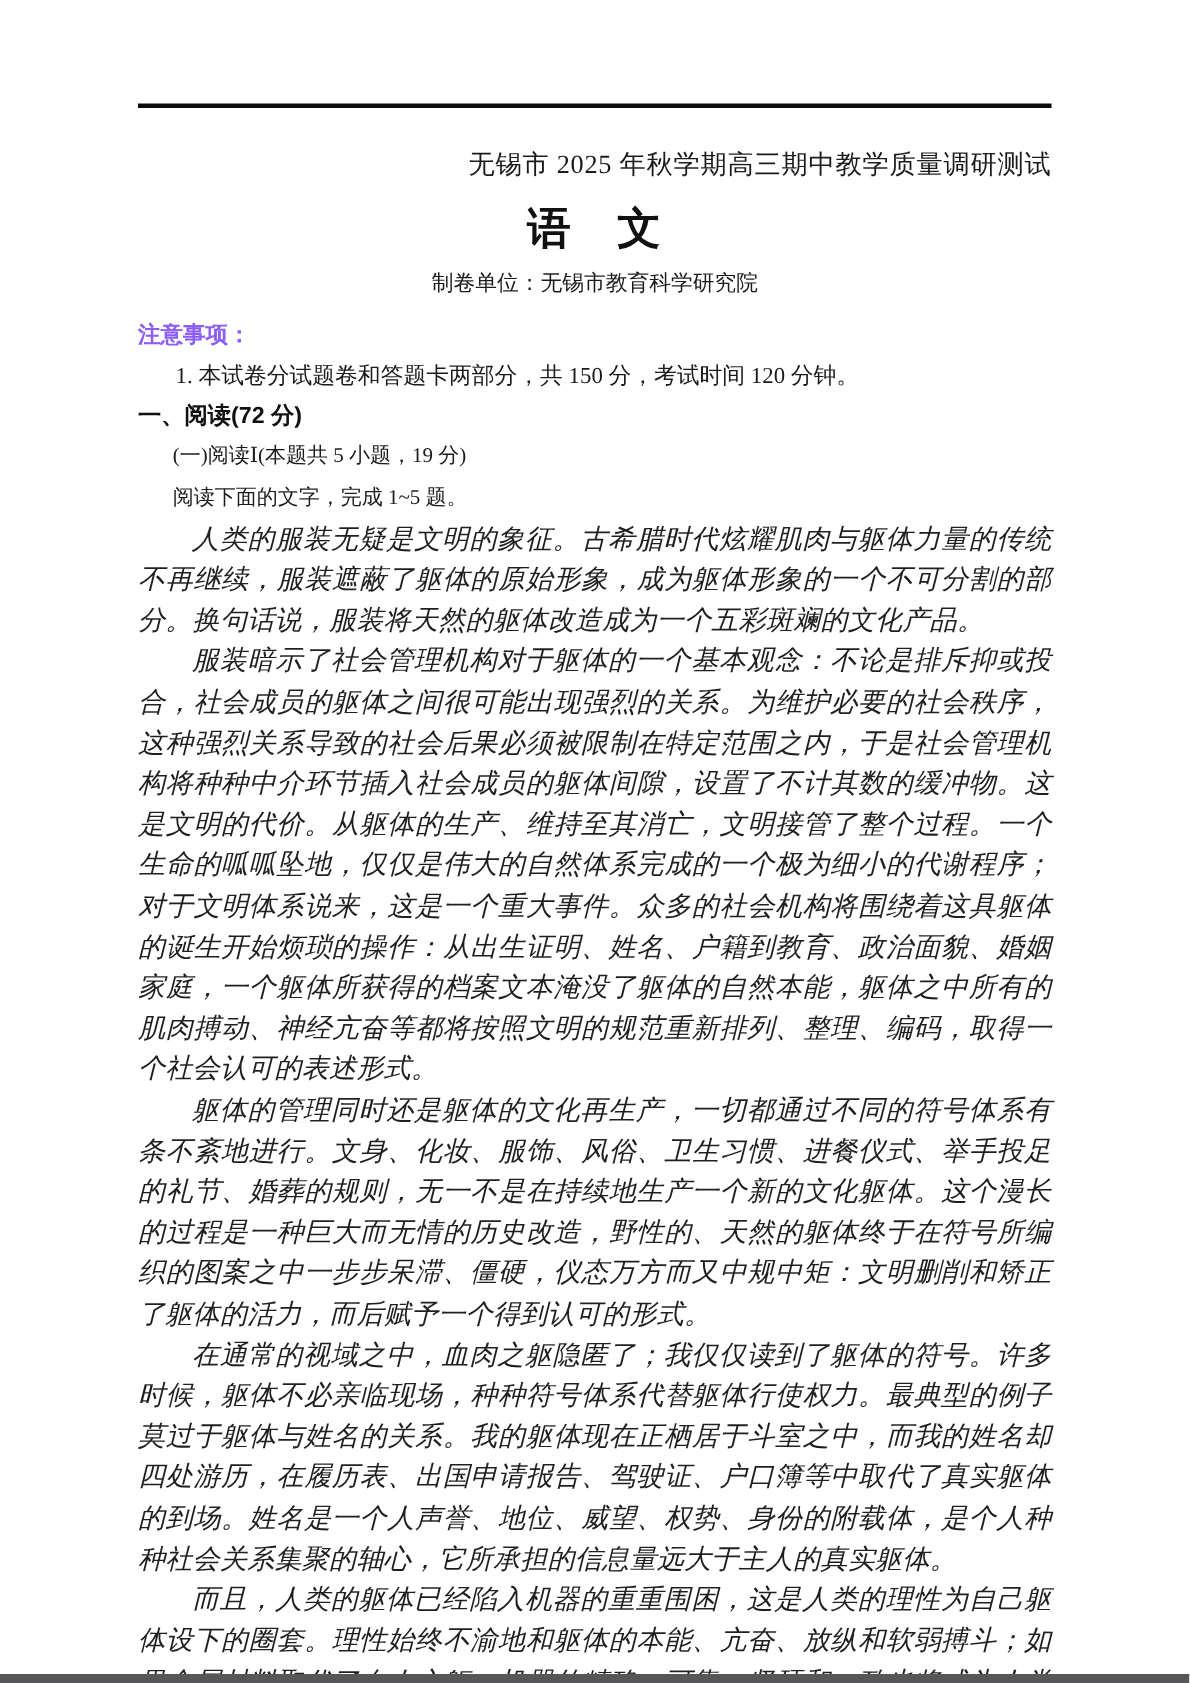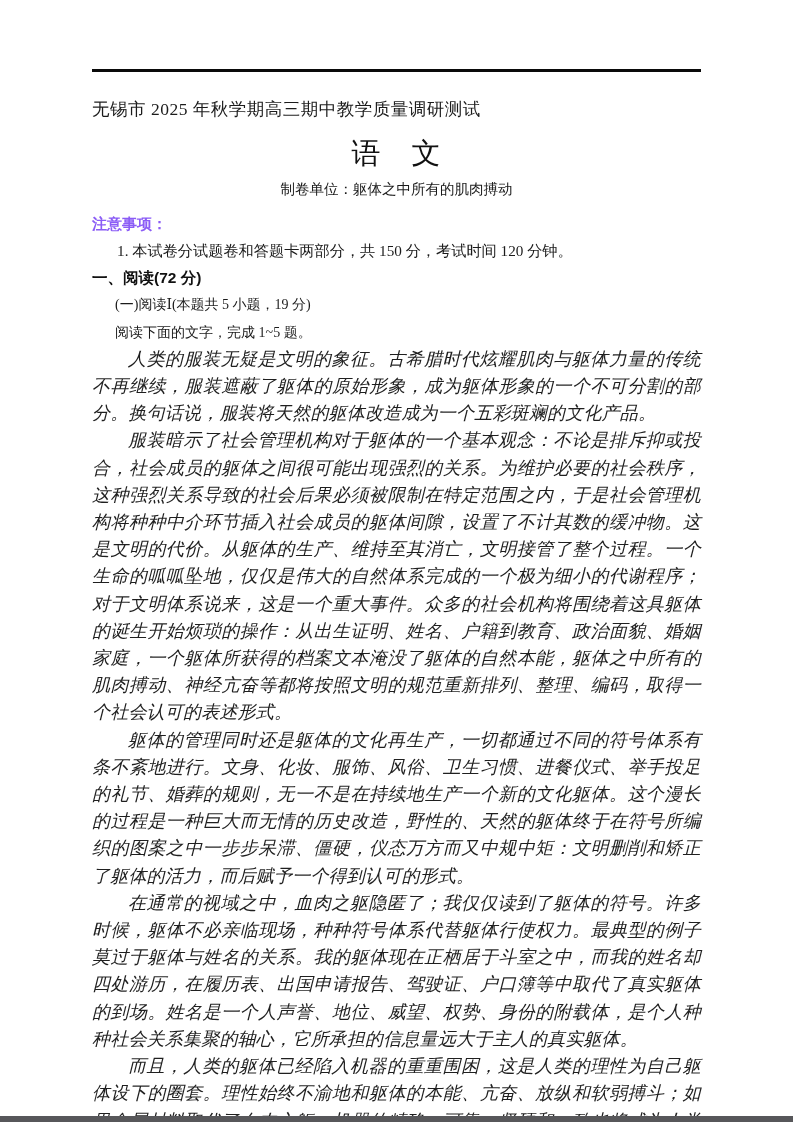--- a/index.html
+++ b/index.html
@@ -22,32 +22,32 @@
     width: 609px;
   }
   .header-rule {
     margin-top: 69px;
     height: 3px;
     background: #0a0a0a;
     width: 100%;
   }
   .exam-title {
     margin-top: 26px;
-    text-align: left;
+    text-align: right;
     font-size: 17.5px;
     line-height: 22px;
     letter-spacing: 0.5px;
     color: #1b1b1b;
   }
   .subject-title {
     margin-top: 15px;
     text-align: center;
     font-size: 29px;
     line-height: 36px;
-    font-weight: 400;
+    font-weight: 700;
     letter-spacing: 1px;
     color: #111;
   }
   .issuer-line {
     margin-top: 9px;
     text-align: center;
     font-size: 14.5px;
     line-height: 19px;
     color: #1b1b1b;
   }
@@ -104,21 +104,21 @@
 <body>
 
 <div class="page">
 
   <div class="header-rule"></div>
 
   <div class="exam-title">无锡市 2025 年秋学期高三期中教学质量调研测试</div>
 
   <div class="subject-title">语　文</div>
 
-  <div class="issuer-line">制卷单位：躯体之中所有的肌肉搏动</div>
+  <div class="issuer-line">制卷单位：无锡市教育科学研究院</div>
 
   <div class="notices-heading">注意事项：</div>
 
   <p class="notice-item">1. 本试卷分试题卷和答题卡两部分，共 150 分，考试时间 120 分钟。</p>
 
 
   <div class="section-heading">一、阅读(72 分)</div>
 
   <p class="sub-line">(一)阅读Ⅰ(本题共 5 小题，19 分)</p>
 

